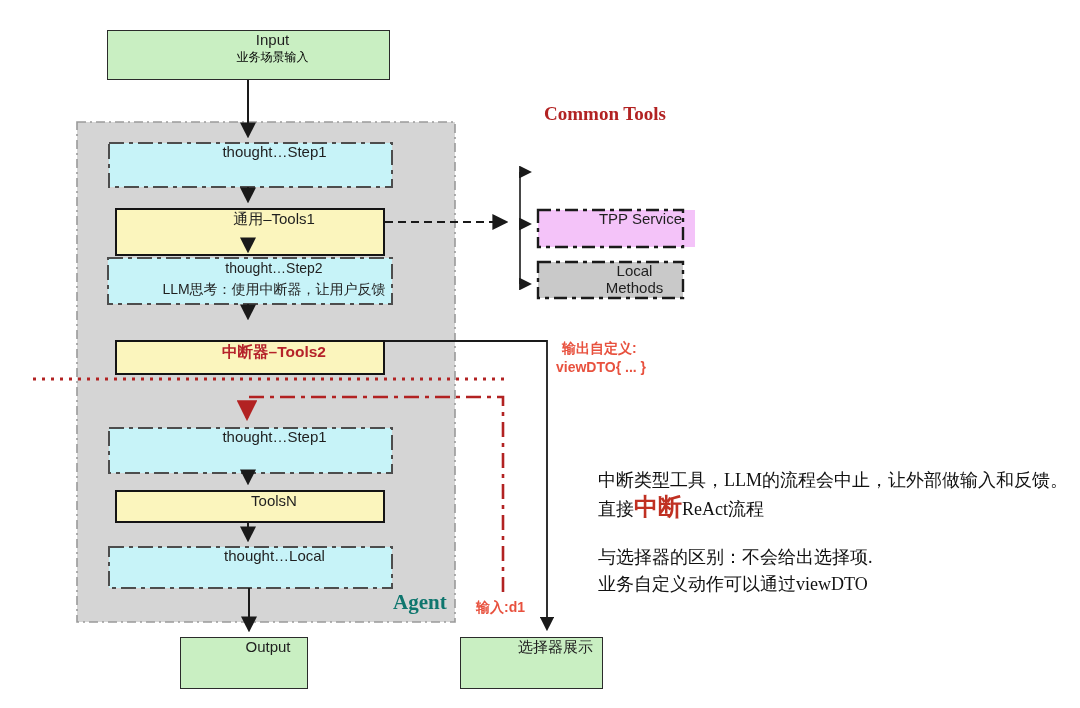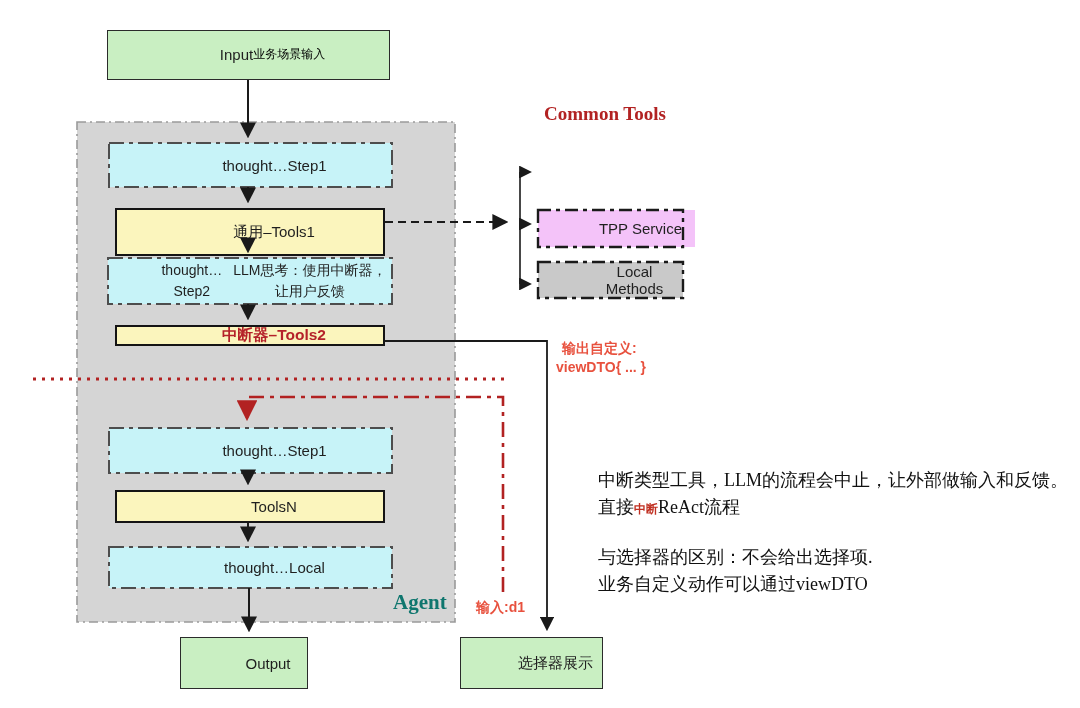--- a/index.html
+++ b/index.html
@@ -5,21 +5,21 @@
   html,body{margin:0;padding:0;background:#ffffff;}
   #stage{
     position:relative;
     width:1080px;height:708px;
     background:#ffffff;
     font-family:"Liberation Sans", sans-serif;
     overflow:hidden;
   }
   .abs{position:absolute;box-sizing:border-box;}
   .node{
-    display:flex;flex-direction:row;align-items:center;justify-content:center;
+    display:flex;flex-direction:column;align-items:center;justify-content:flex-start;
     text-align:center;
     font-size:15px;color:#1f1f1f;padding-left:48px;
   }
   .green-box{background:#c9efc2;border:1.6px solid #2b2b2b;}
   .cyan-box{background:#c7f3f8;}
   .yellow-box{background:#fbf5bd;border:2px solid #141414;}
   .salmon-box{background:#f0b7b8;border:1.6px solid #2b2b2b;}
   .violet-box{background:#f4c3f9;}
   .gray-box{background:#c9c9c9;}
   .agent-bg{background:#d5d5d5;}
@@ -35,21 +35,21 @@
     font-family:"Liberation Serif", serif;
     font-weight:bold;font-size:19px;color:#b22222;
   }
   .red-ann{
     color:#e8513e;font-size:14px;font-weight:600;line-height:19px;
   }
   .note{
     font-family:"Liberation Serif", serif;
     font-size:18px;color:#111;line-height:27px;white-space:nowrap;
   }
-  .note .hl{color:#c03022;font-weight:600;font-size:12px;}
+  .note .hl{color:#c03022;font-weight:600;font-size:24px;}
   svg{position:absolute;left:0;top:0;pointer-events:none;}
 </style>
 </head>
 <body>
 
 <div id="stage">
 
   <div class="abs agent-bg" style="left:77px;top:122px;width:378px;height:500px;"></div>
 
   <div class="abs node green-box" style="left:107px;top:30px;width:283px;height:50px;">
@@ -63,21 +63,21 @@
 
   <div class="abs node yellow-box" style="left:115px;top:208px;width:270px;height:48px;">
     <span>通用–Tools1</span>
   </div>
 
   <div class="abs node cyan-box two-line" style="left:108px;top:258px;width:284px;height:46px;">
     <span>thought…Step2</span>
     <span>LLM思考：使用中断器，让用户反馈</span>
   </div>
 
-  <div class="abs node yellow-box" style="left:115px;top:325px;width:270px;height:21px;">
+  <div class="abs node yellow-box" style="left:115px;top:340px;width:270px;height:35px;">
     <span class="red-label">中断器–Tools2</span>
   </div>
 
   <div class="abs node cyan-box" style="left:109px;top:428px;width:283px;height:45px;">
     <span>thought…Step1</span>
   </div>
 
   <div class="abs node yellow-box" style="left:115px;top:490px;width:270px;height:33px;">
     <span>ToolsN</span>
   </div>

